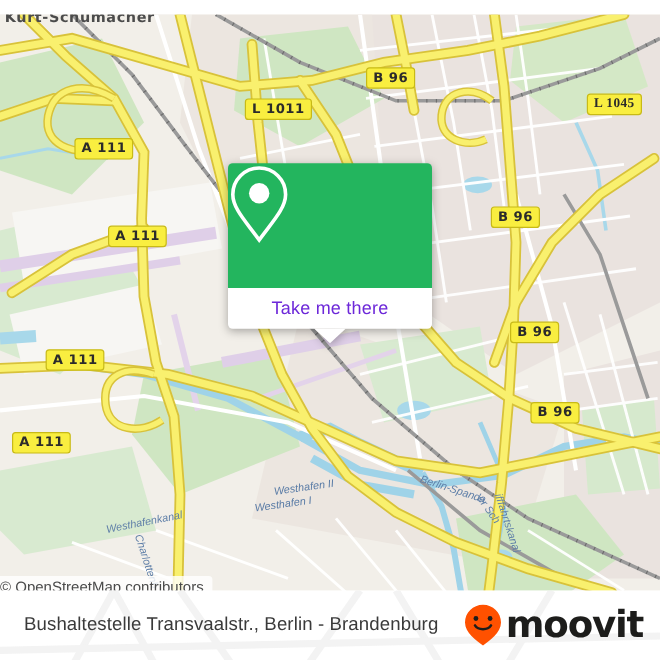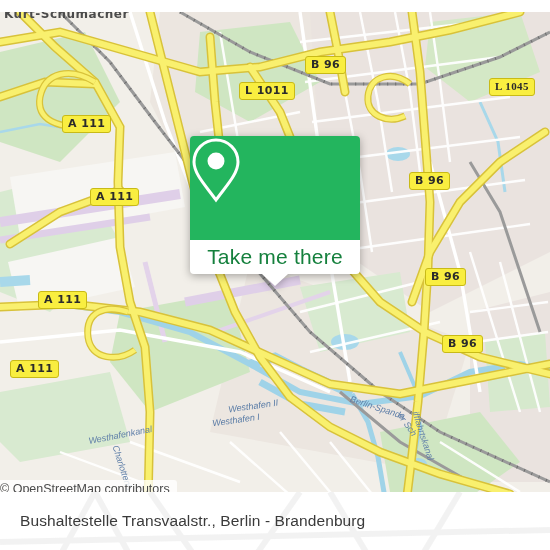--- a/index.html
+++ b/index.html
@@ -64,21 +64,21 @@
     border-radius:4px 4px 0 0;
     display:flex;align-items:center;justify-content:center;
   }
   .callout .white{
     background:#ffffff;
     height:34px;
     border-radius:0 0 4px 4px;
     display:flex;align-items:center;justify-content:center;
   }
   .callout .cta{
-    color:#15803d;font-size:21px;letter-spacing:.2px;
+    color:#6d28d9;font-size:15px;letter-spacing:.2px;
   }
   .callout .tail{
     position:absolute;left:50%;top:138px;
     transform:translateX(-50%);
     width:0;height:0;
     border-left:13px solid transparent;
     border-right:13px solid transparent;
     border-top:12px solid #ffffff;
   }
 
@@ -256,21 +256,21 @@
         </g>
       </g>
     </svg>
 
     <div class="cutlabel">Kurt-Schumacher</div>
 
     <div class="shield" style="left:62px;top:103px;">A 111</div>
     <div class="shield" style="left:90px;top:176px;">A 111</div>
     <div class="shield" style="left:38px;top:279px;">A 111</div>
     <div class="shield" style="left:10px;top:348px;">A 111</div>
-    <div class="shield" style="left:204px;top:70px;margin-left:35px;">L 1011</div>
+    <div class="shield" style="left:204px;top:70px;">L 1011</div>
     <div class="shield" style="left:305px;top:44px;">B 96</div>
     <div class="shield" style="left:489px;top:66px;font-family:Liberation Serif, serif;">L 1045</div>
     <div class="shield" style="left:409px;top:160px;">B 96</div>
     <div class="shield" style="left:425px;top:256px;">B 96</div>
     <div class="shield" style="left:442px;top:323px;">B 96</div>
 
     <div class="mlabel water" style="left:88px;top:418px;transform:rotate(-11deg);">Westhafenkanal</div>
     <div class="mlabel water" style="left:120px;top:432px;transform:rotate(72deg);transform-origin:left top;">Charlottenb</div>
     <div class="mlabel wharf" style="left:228px;top:389px;transform:rotate(-8deg);">Westhafen II</div>
     <div class="mlabel wharf" style="left:212px;top:403px;transform:rotate(-8deg);">Westhafen I</div>
@@ -302,15 +302,24 @@
         <path d="M230,140 L300,40"></path>
         <path d="M330,40 L390,140"></path>
         <path d="M400,140 L460,40"></path>
         <path d="M0,90 L550,78"></path>
         <path d="M0,125 L550,118"></path>
       </g>
     </svg>
 
     <div class="barTitle">Bushaltestelle Transvaalstr., Berlin - Brandenburg</div>
 
+    <div class="logo">
+      <svg width="33" height="36" viewBox="0 0 33 36">
+        <path d="M16.5 1 C8.2 1 1.5 7.6 1.5 15.8 C1.5 24.6 11 30.5 16.5 35 C22 30.5 31.5 24.6 31.5 15.8 C31.5 7.6 24.8 1 16.5 1 Z" fill="#ff5100"></path>
+        <circle cx="10.6" cy="12.4" r="2.0" fill="#1d1d1b"></circle>
+        <circle cx="22.4" cy="12.4" r="2.0" fill="#1d1d1b"></circle>
+        <path d="M9.8 18.2 C12.5 22.4 20.5 22.4 23.2 18.2" stroke="#1d1d1b" stroke-width="2.1" fill="none" stroke-linecap="round"></path>
+      </svg>
+      <span class="wordmark">moovit</span>
+    </div>
   </div>
 
 </div>
 
 </body></html>

